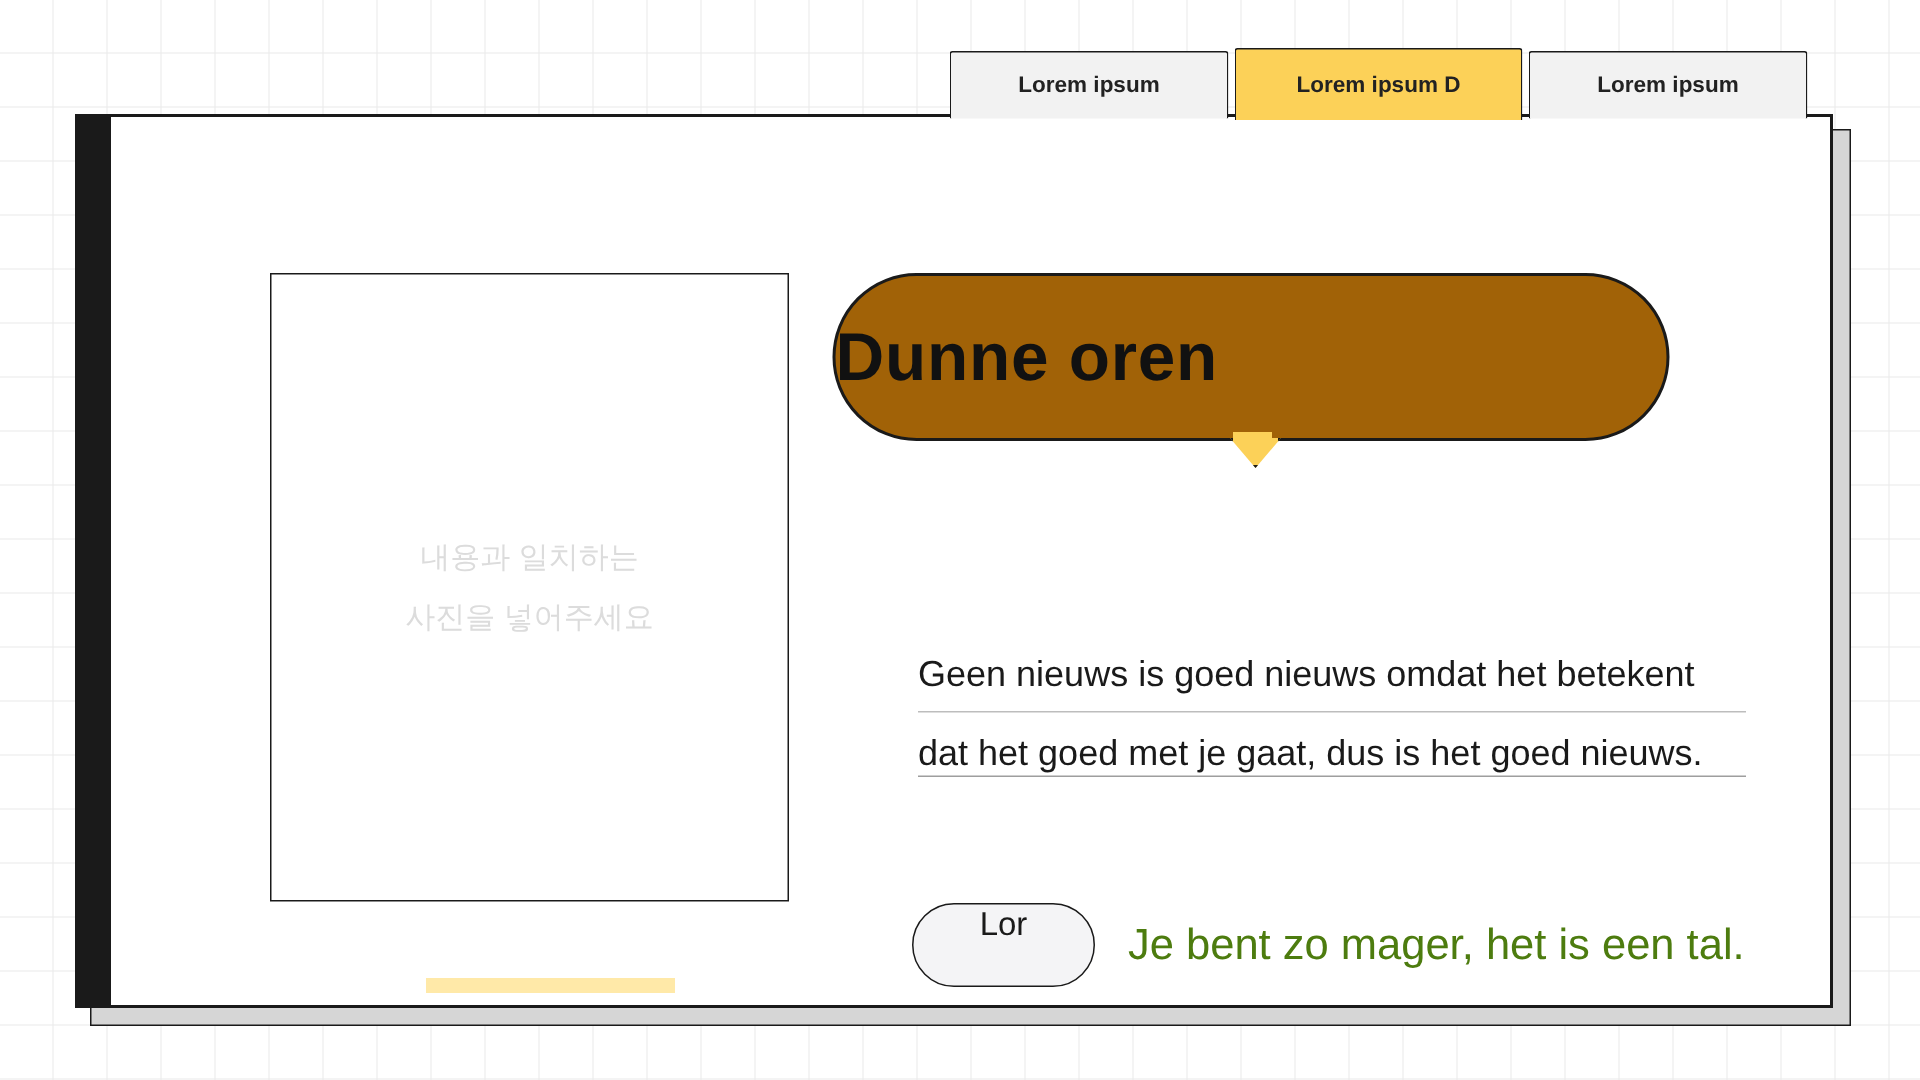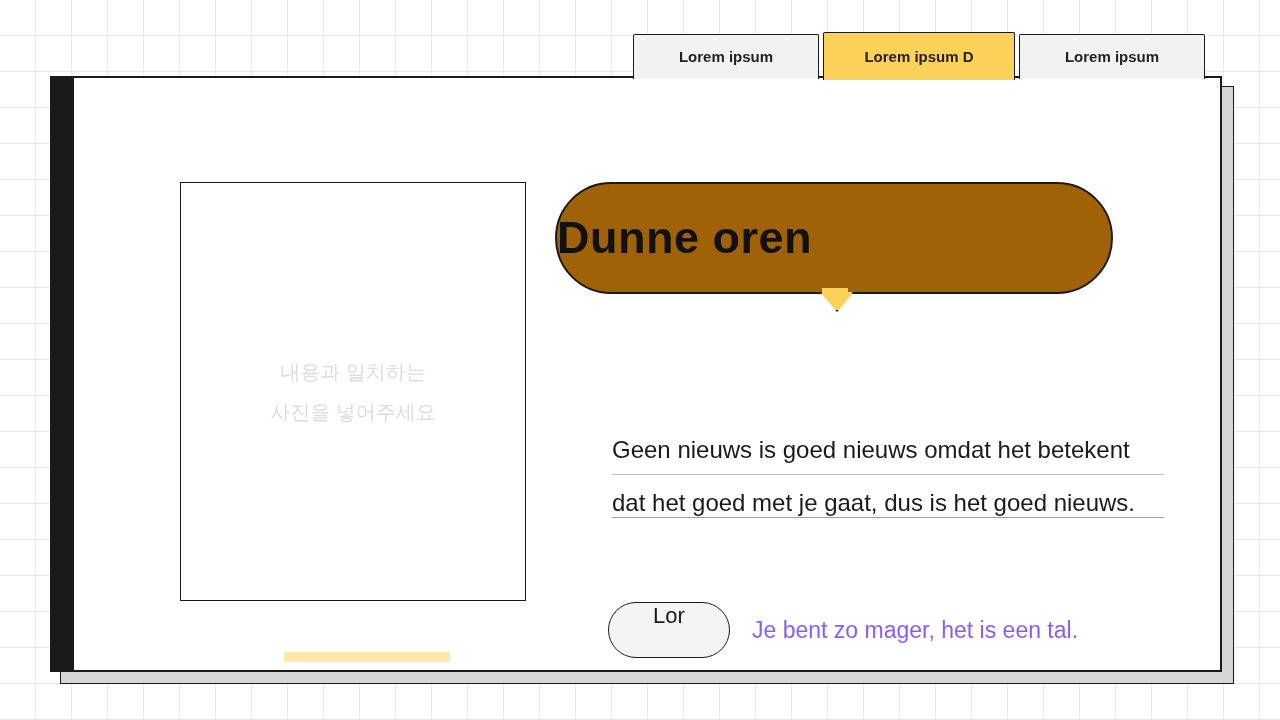--- a/index.html
+++ b/index.html
@@ -191,22 +191,22 @@
     border: 1.8px solid #1a1a1a;
     border-radius: 28px;
     background: #f4f4f6;
     display: flex;
     justify-content: center;
     font-size: 22px;
     color: #1a1a1a;
   }
   .bottom-text {
     margin-left: 22px;
-    font-size: 23px;
-    color: #8b5cf6;
+    font-size: 29px;
+    color: #4d7c0f;
     white-space: nowrap;
     position: relative;
   }
   .highlight {
     position: absolute;
     left: 232px;
     top: 574px;
     width: 166px;
     height: 10px;
     background: #ffe9a8;

